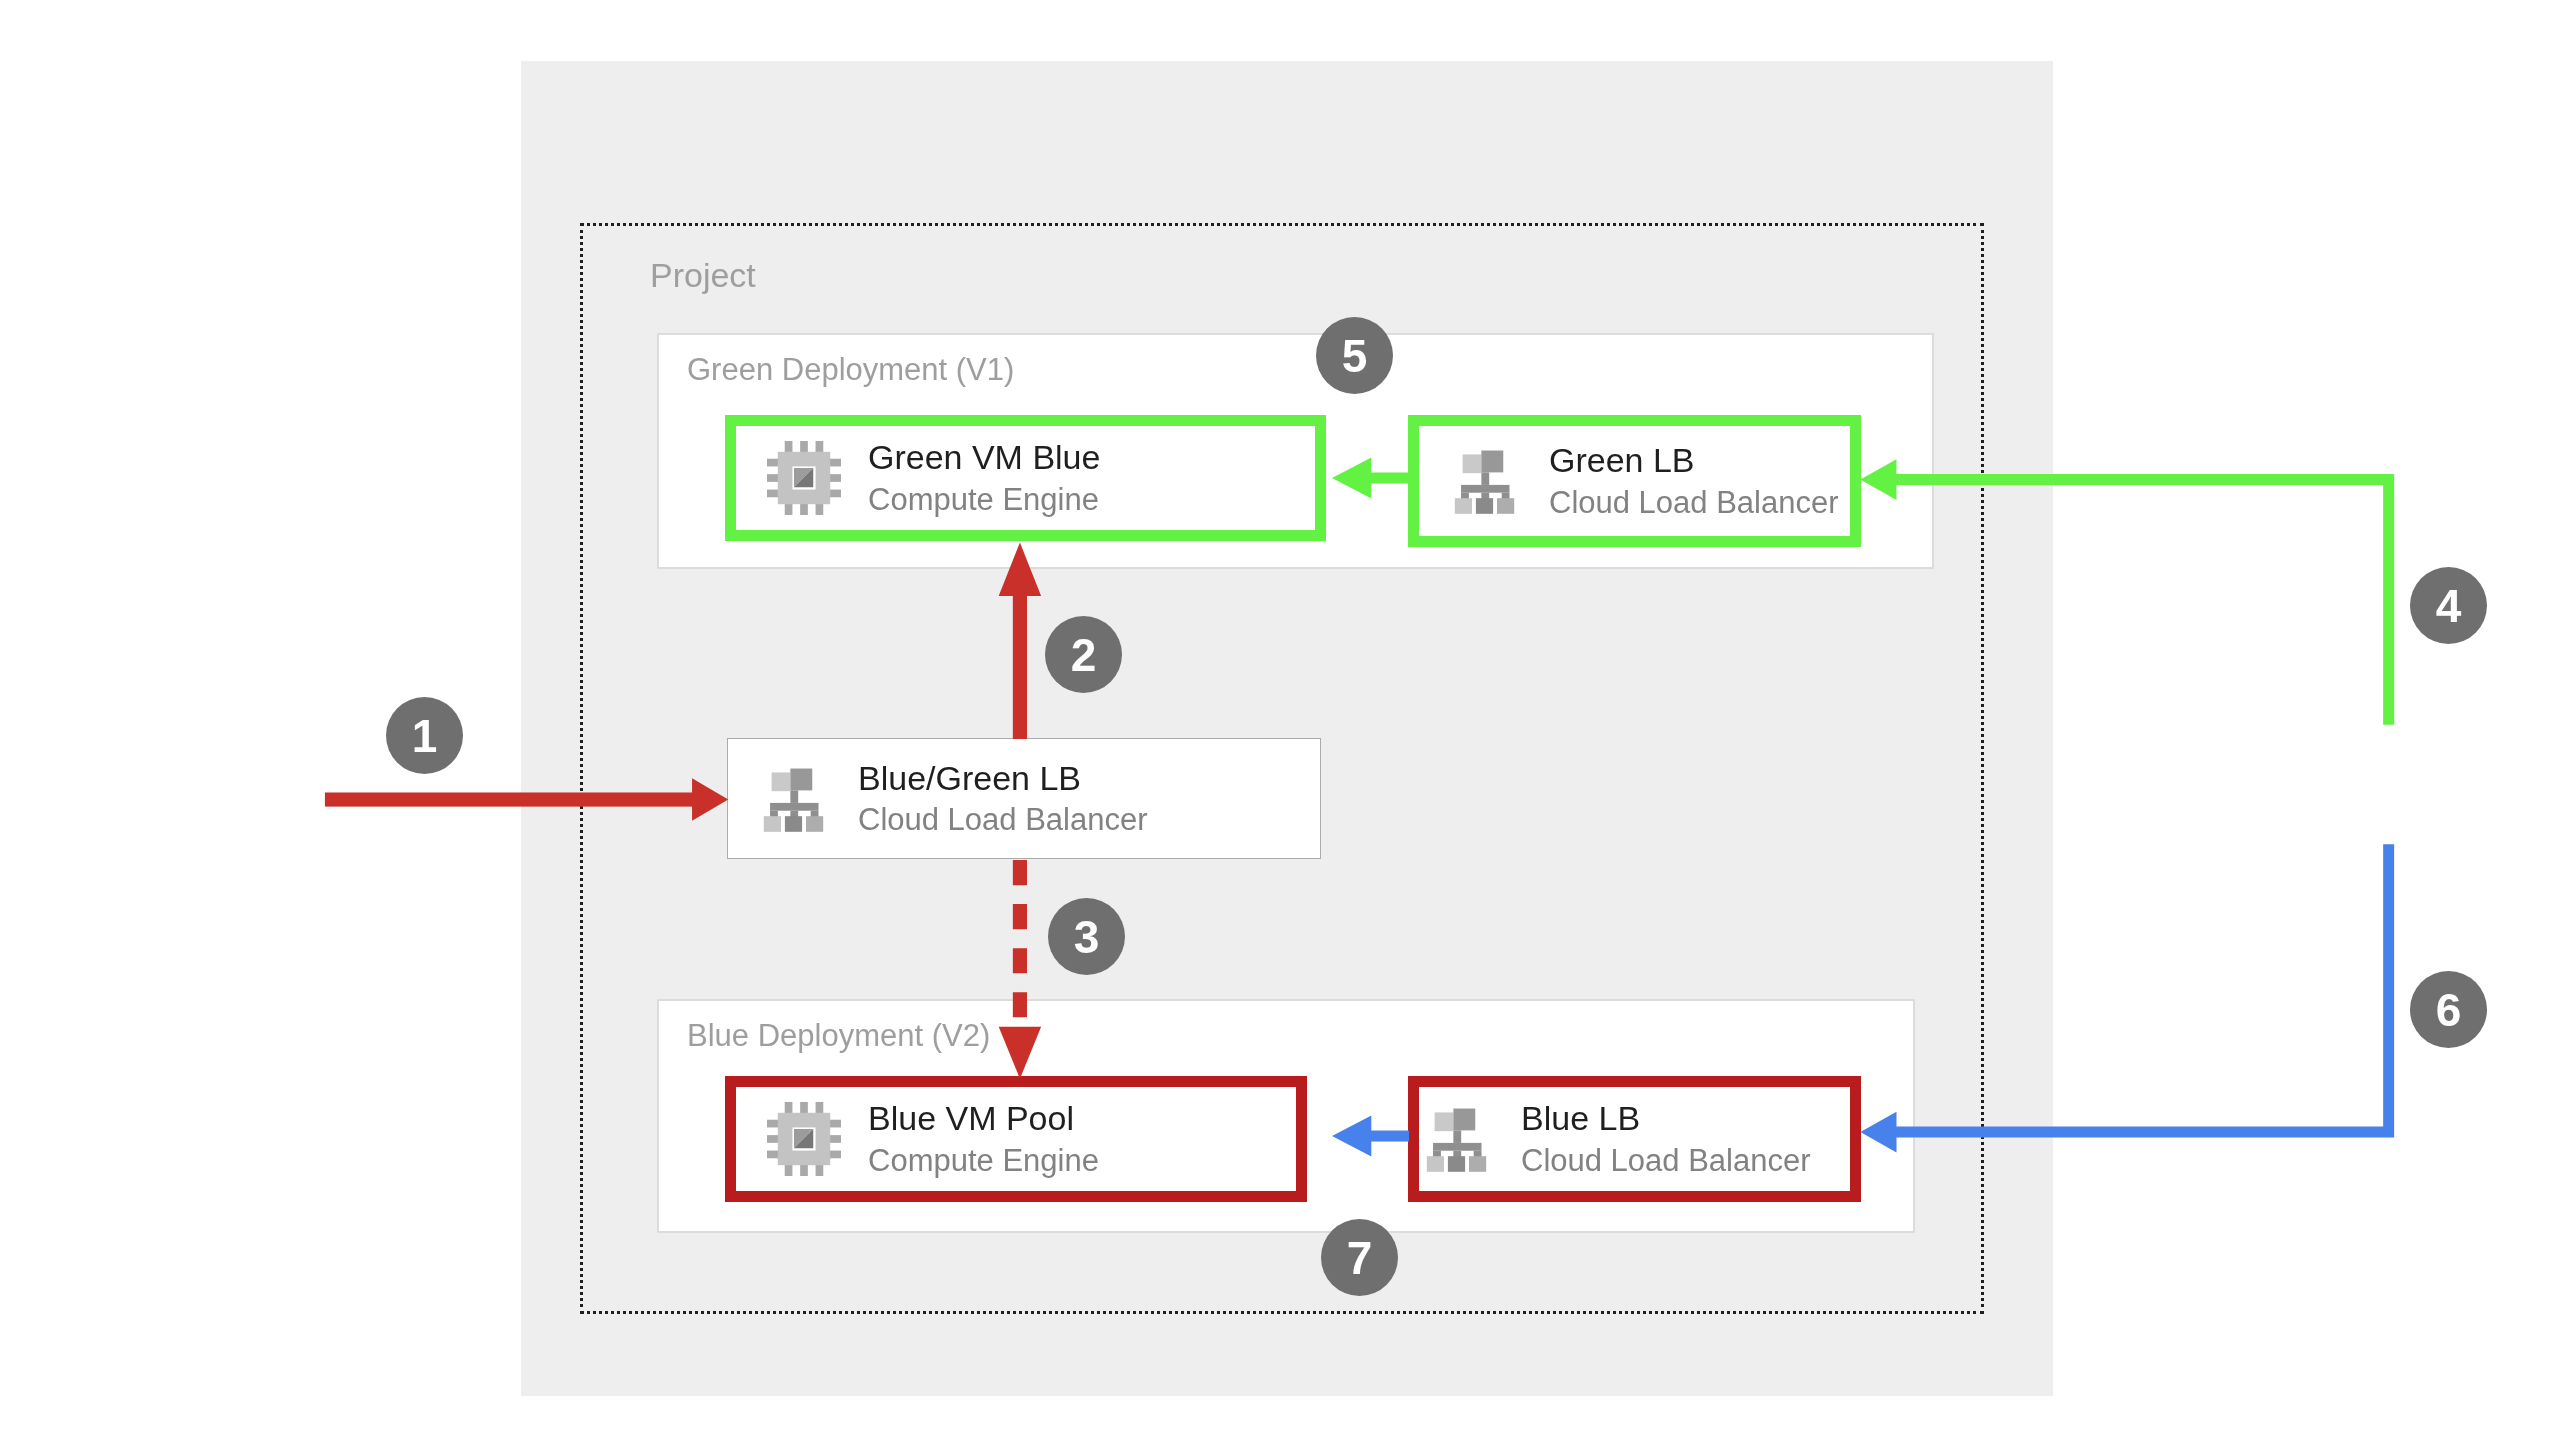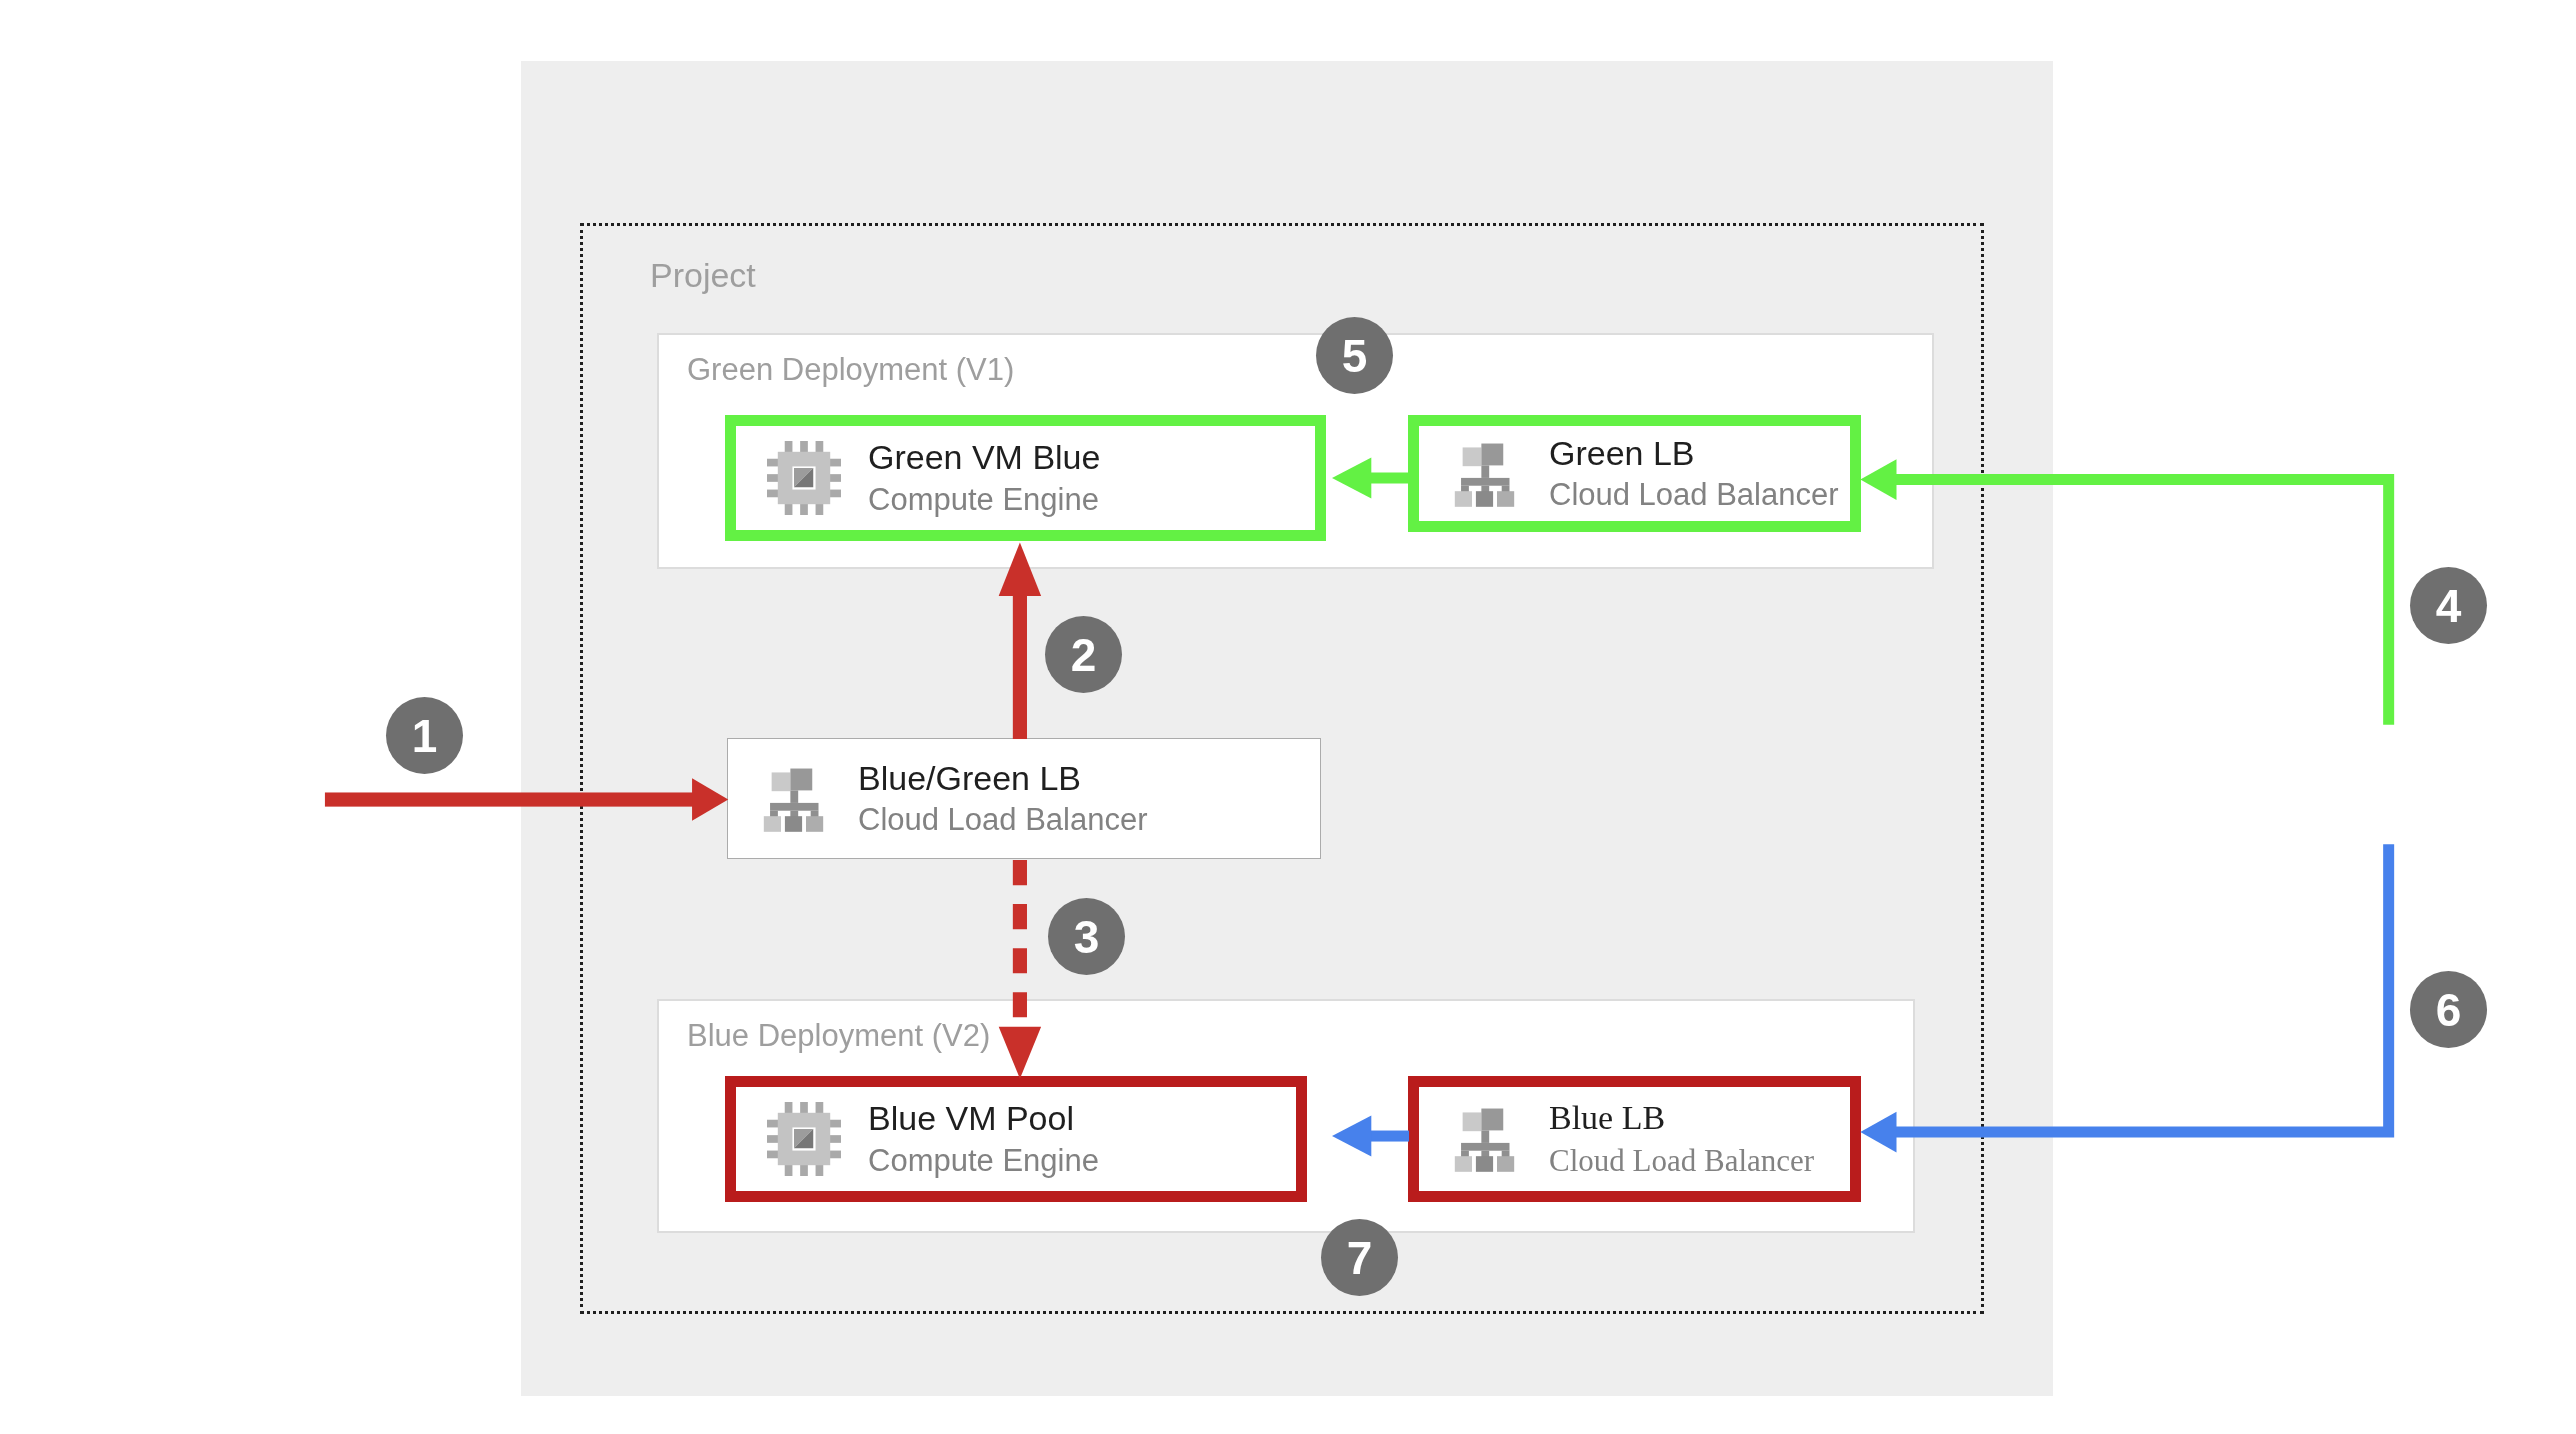--- a/index.html
+++ b/index.html
@@ -24,24 +24,24 @@
   .group-green{left:657px;top:333px;width:1277px;height:236px;}
   .group-blue{left:657px;top:999px;width:1258px;height:234px;}
   .group-label{position:absolute;left:28px;top:17.3px;font-size:31px;color:#9E9E9E;white-space:nowrap;}
 
   
   .node{position:absolute;background:#ffffff;box-sizing:border-box;display:flex;align-items:center;gap:27px;}
   .node-green{border:11px solid #63F144;}
   .node-blue{border:11px solid #b91c1c;}
   .node-plain{border:1.6px solid #ABABAB;}
   .n-green-vm{left:725px;top:415px;width:601px;height:126px;padding-left:31px;}
-  .n-green-lb{left:1408px;top:415px;width:453px;height:117px;padding-left:28px;}
+  .n-green-lb{left:1408px;top:415px;width:453px;height:132px;padding-left:28px;}
   .n-bg-lb{left:727px;top:738px;width:594px;height:121px;padding-left:28px;}
   .n-blue-vm{left:725px;top:1076px;width:582px;height:126px;padding-left:31px;}
-  .n-blue-lb{left:1408px;top:1076px;width:453px;height:126px;padding-left:28px;font-family:Liberation Serif, serif;}
+  .n-blue-lb{left:1408px;top:1076px;width:453px;height:126px;}
   .node-text{display:flex;flex-direction:column;}
   .node-title{font-size:34px;color:#1F1F1F;font-weight:500;line-height:1.12;white-space:nowrap;}
   .node-sub{font-size:31px;color:#828282;line-height:1.12;margin-top:6.3px;white-space:nowrap;}
   .icon-ce{width:74px;height:74px;flex:0 0 auto;}
   .icon-lb{width:75px;height:66px;flex:0 0 auto;}
 
   
   .actor{position:absolute;background:#FAF4DE;border:1.6px solid #A8A69A;box-sizing:border-box;
     display:flex;align-items:center;justify-content:center;gap:23.6px;}
   .actor-users{left:60px;top:739px;width:264px;height:120px;}

